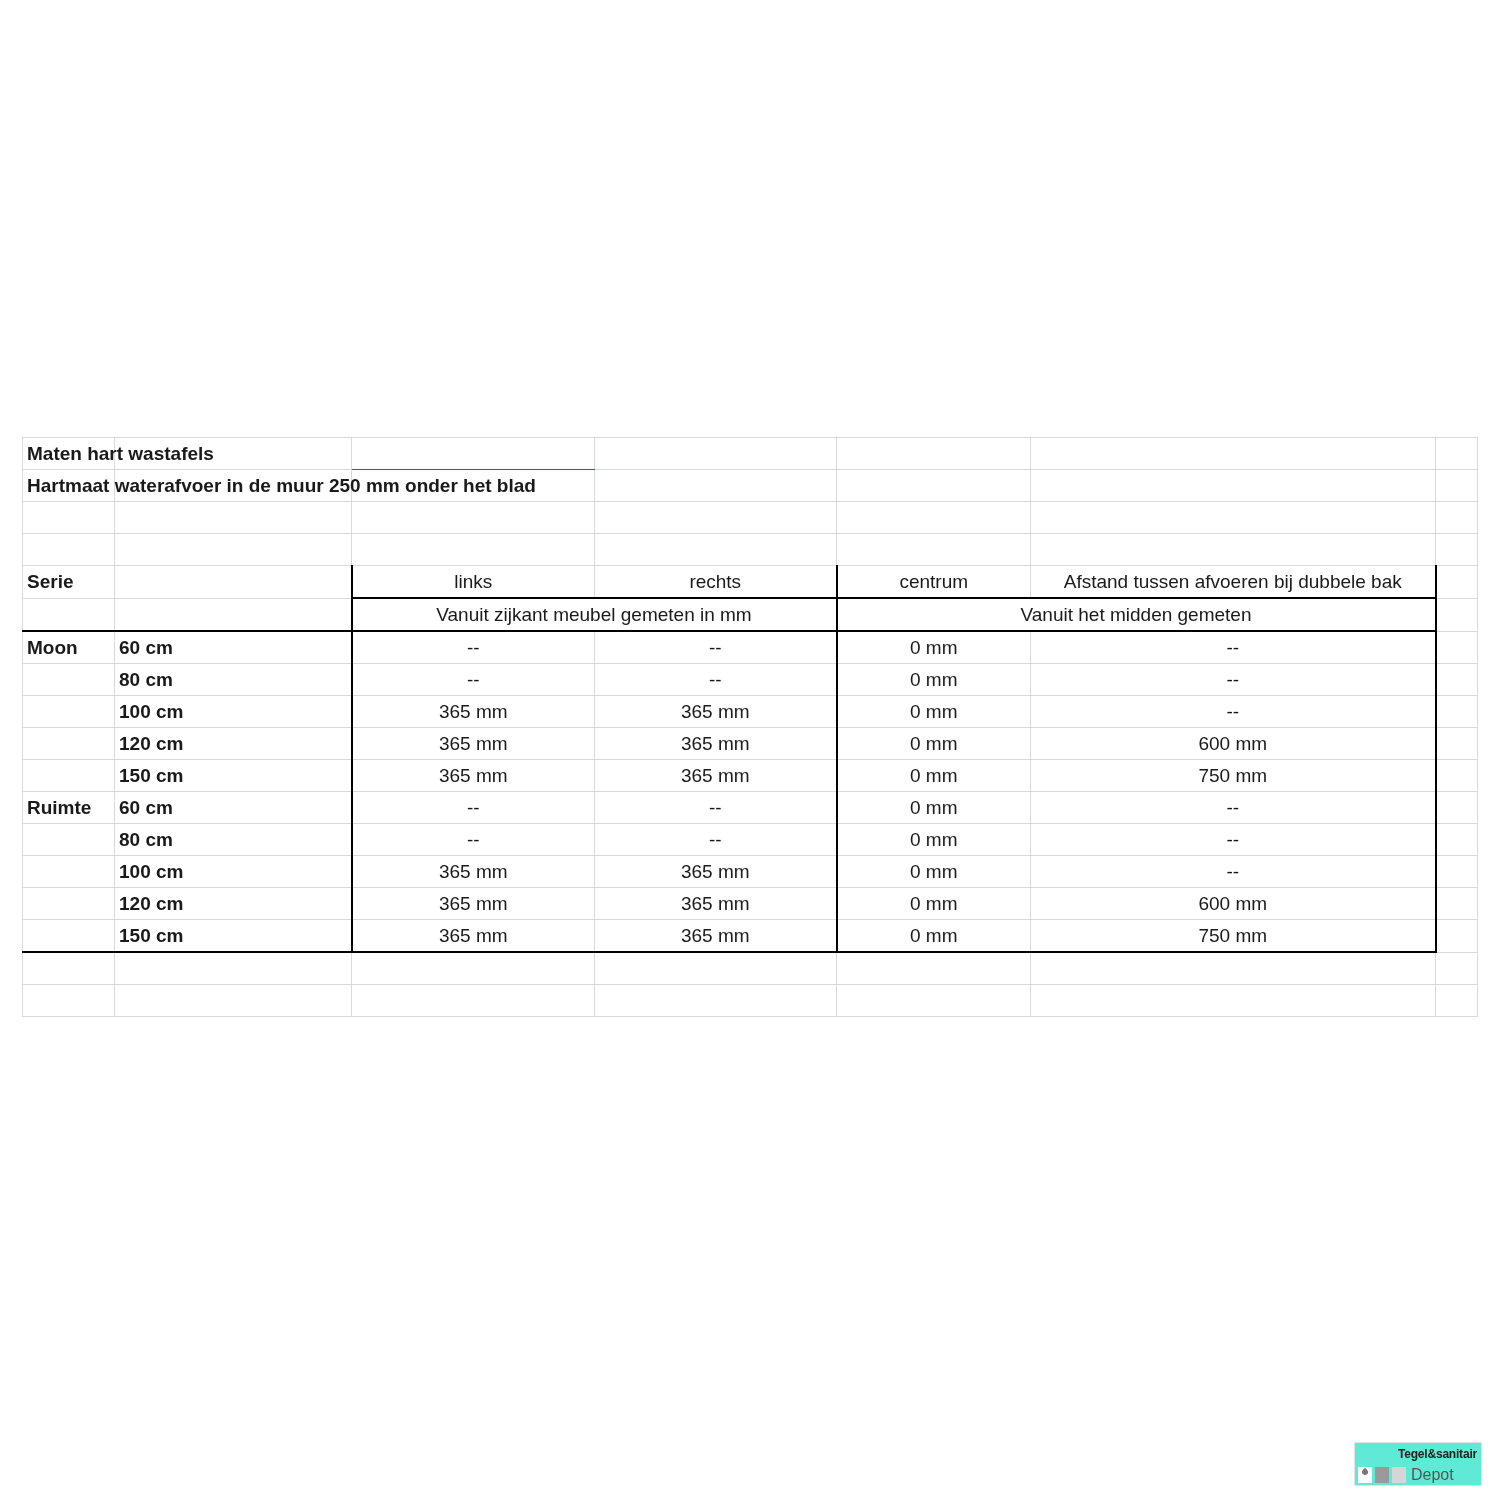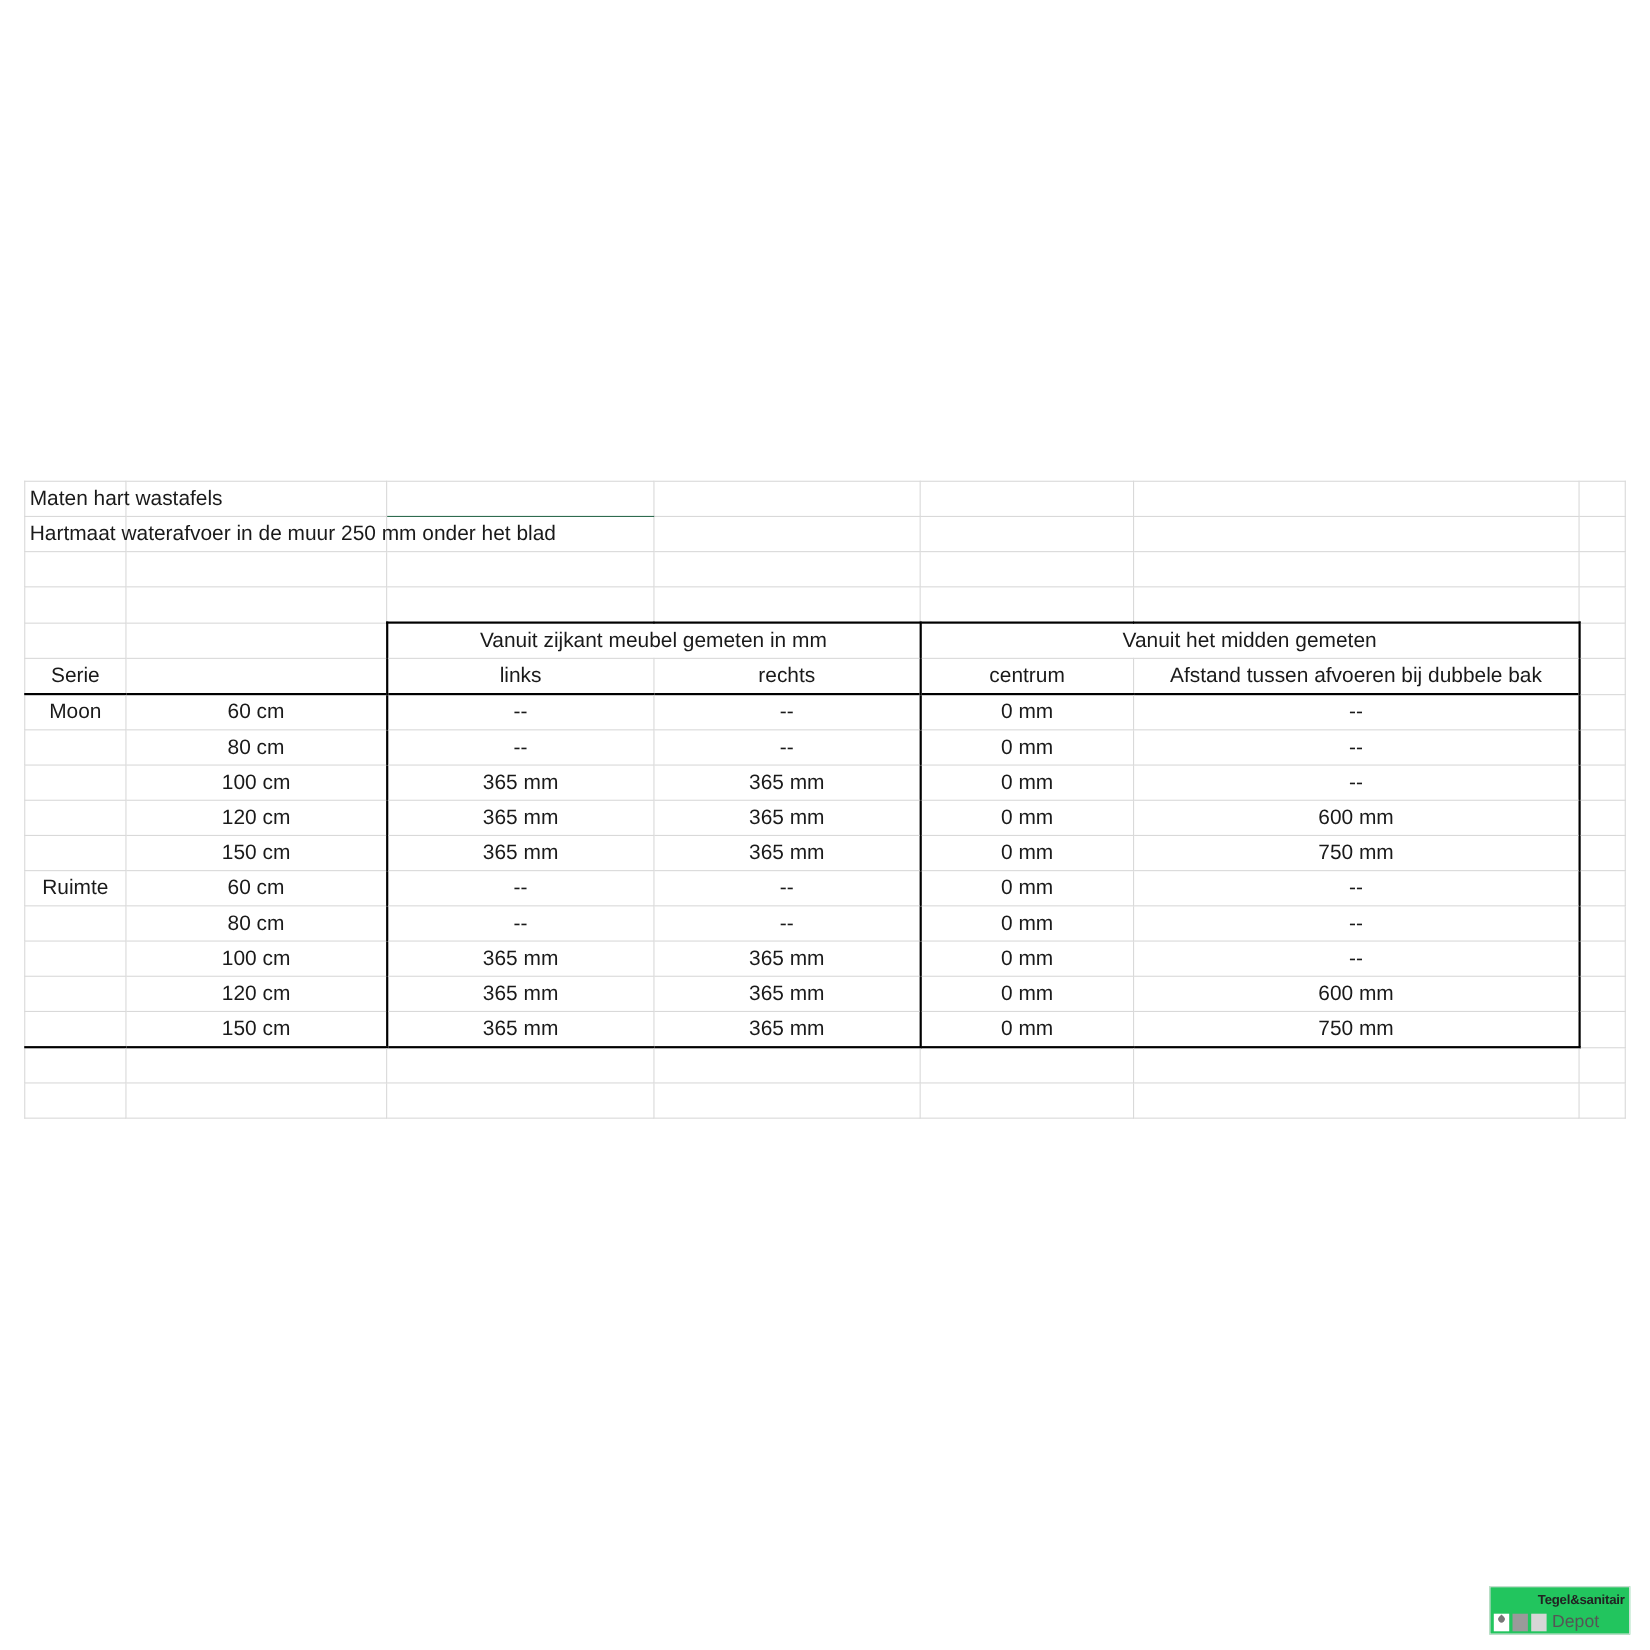--- a/index.html
+++ b/index.html
@@ -43,21 +43,21 @@
   
   col.c0 { width: 92px; }
   col.c1 { width: 237px; }
   col.c2 { width: 243px; }
   col.c3 { width: 242px; }
   col.c4 { width: 194px; }
   col.c5 { width: 405px; }
   col.c6 { width: 42px; }
 
   .ctr { text-align: center; }
-  .lft { text-align: center; }
+  .lft { text-align: left; font-weight: bold; }
 
   
   .tb-top { border-top: 2px solid #000 !important; }
   .tb-bot { border-bottom: 2px solid #000 !important; }
   .tb-left { border-left: 2px solid #000 !important; }
   .tb-right { border-right: 2px solid #000 !important; }
 
   .green-bot { border-bottom: 1px solid #2f6b4f !important; }
 
   .overflow-cell {
@@ -73,21 +73,21 @@
 
   .blank-row td { }
 
   
   .logo {
     position: absolute;
     right: 18px;
     bottom: 14px;
     width: 128px;
     height: 44px;
-    background: #22c55e;
+    background: #5eead4;
     border: 1px solid #e2e2e2;
     box-sizing: border-box;
     font-family: "Liberation Sans", sans-serif;
   }
   .logo-top {
     height: 21px;
     display: flex;
     align-items: center;
     justify-content: flex-end;
     padding-right: 4px;
@@ -186,34 +186,34 @@
         <td></td>
         <td></td>
         <td></td>
         <td></td>
         <td></td>
         <td></td>
         <td></td>
       </tr>
 
       <tr>
-        <td></td>
-        <td></td>
-        <td class="ctr tb-top tb-left tb-right" colspan="2">Vanuit zijkant meubel gemeten in mm</td>
-        <td class="ctr tb-top tb-right" colspan="2">Vanuit het midden gemeten</td>
-        <td></td>
-      </tr>
-
-      <tr>
         <td class="lft">Serie</td>
         <td></td>
         <td class="ctr tb-left">links</td>
         <td class="ctr tb-right">rechts</td>
         <td class="ctr">centrum</td>
         <td class="ctr tb-right">Afstand tussen afvoeren bij dubbele bak</td>
+        <td></td>
+      </tr>
+
+      <tr>
+        <td></td>
+        <td></td>
+        <td class="ctr tb-top tb-left tb-right" colspan="2">Vanuit zijkant meubel gemeten in mm</td>
+        <td class="ctr tb-top tb-right" colspan="2">Vanuit het midden gemeten</td>
         <td></td>
       </tr>
 
       <tr>
         <td class="lft tb-top">Moon</td>
         <td class="lft tb-top">60 cm</td>
         <td class="ctr tb-top tb-left">--</td>
         <td class="ctr tb-top tb-right">--</td>
         <td class="ctr tb-top">0 mm</td>
         <td class="ctr tb-top tb-right">--</td>

